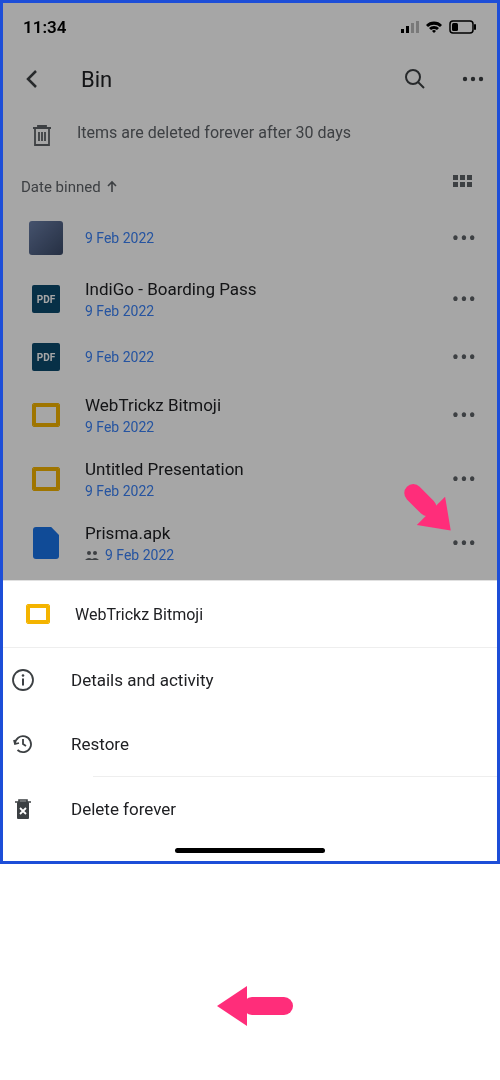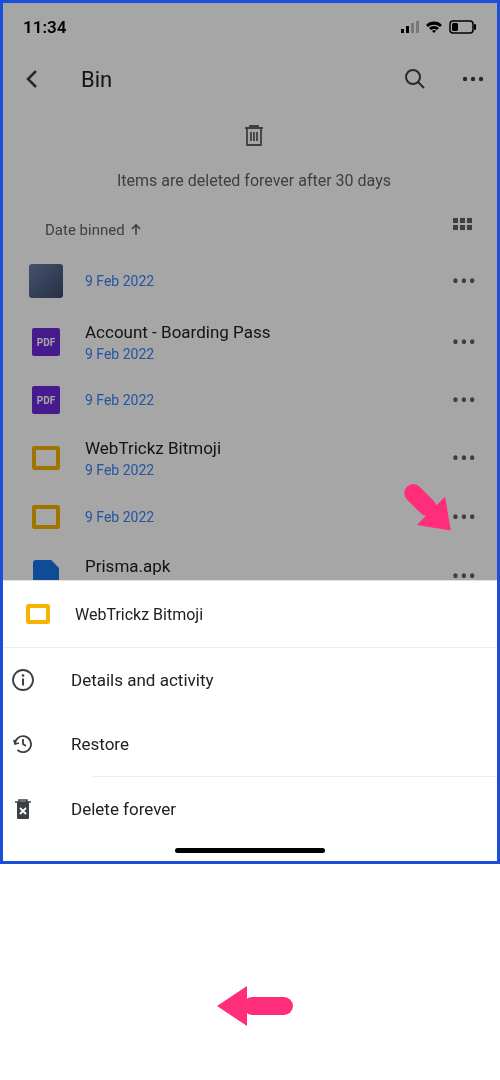--- a/index.html
+++ b/index.html
@@ -4,28 +4,28 @@
 <style>
   * { box-sizing: border-box; margin: 0; padding: 0; }
   html, body { width: 500px; height: 1080px; font-family: -apple-system, Roboto, Arial, sans-serif; background: #fff; overflow: hidden; }
   .screen { width: 500px; height: 864px; border: 3px solid #1d4ed8; position: relative; background: #fff; }
   .dim { position: absolute; inset: 0; background: rgba(0,0,0,0.35); pointer-events: none; z-index: 5; height: 762px; }
   .status-bar { height: 48px; display: flex; align-items: center; justify-content: space-between; padding: 0 20px; font-weight: 600; font-size: 17px; }
   .status-icons { display: flex; align-items: center; gap: 6px; }
   .app-bar { height: 56px; display: flex; align-items: center; padding: 0 4px 0 10px; gap: 18px; }
   .app-bar .title { font-size: 22px; flex: 1; color: #202124; margin-left: 10px; }
   .icon-btn { width: 40px; height: 40px; display: flex; align-items: center; justify-content: center; color: #3c4043; }
-  .banner { display: flex; align-items: center; padding: 16px 20px 24px 28px; gap: 24px; color: #5f6368; font-size: 16px; flex-direction: column; }
-  .sort-row { display: flex; align-items: center; justify-content: space-between; padding: 4px 24px 10px 18px; color: #5f6368; font-size: 15px; margin-left: 24px; }
+  .banner { display: flex; align-items: flex-start; padding: 16px 20px 24px 28px; gap: 24px; color: #5f6368; font-size: 16px; }
+  .sort-row { display: flex; align-items: center; justify-content: space-between; padding: 4px 24px 10px 18px; color: #5f6368; font-size: 15px; }
   .sort-left { display: flex; align-items: center; gap: 4px; }
   .list { }
   .row { display: flex; align-items: center; padding: 12px 14px 12px 26px; }
   .thumb { width: 34px; height: 34px; border-radius: 3px; flex-shrink: 0; display: flex; align-items: center; justify-content: center; font-size: 10px; font-weight: 700; color: #fff; }
   .thumb.img { background: linear-gradient(135deg,#6b7fa8,#3a4a68); }
-  .thumb.pdf { background: #6d28d9; width: 28px; height: 28px; border-radius: 2px; margin: 0 3px; }
+  .thumb.pdf { background: #0c4a6e; width: 28px; height: 28px; border-radius: 2px; margin: 0 3px; }
   .thumb.slides { background: #fff; border: 1px solid #f4b400; width: 28px; height: 24px; border-radius: 2px; margin: 3px 3px; position: relative; }
   .thumb.slides::before { content: ""; position: absolute; inset: 0; border: 3px solid #f4b400; border-radius: 1px; }
   .thumb.file { width: 26px; height: 32px; background: #1a73e8; clip-path: polygon(0 0, 70% 0, 100% 25%, 100% 100%, 0 100%); margin: 0 4px; }
   .meta { flex: 1; margin-left: 22px; }
   .filename { font-size: 17px; color: #202124; margin-bottom: 4px; }
   .date { font-size: 14px; color: #3b82f6; display: flex; align-items: center; gap: 6px; }
   .more { color: #5f6368; font-size: 22px; letter-spacing: 1px; padding: 0 6px; }
   
   .sheet { position: absolute; bottom: 0; left: 0; right: 0; background: #fff; z-index: 10; border-top: 1px solid #e0e0e0; padding-bottom: 20px; }
   .sheet-header { display: flex; align-items: center; padding: 20px 20px; border-bottom: 1px solid #eee; gap: 22px; }
@@ -117,21 +117,21 @@
     <div class="row">
       <div class="thumb img"></div>
       <div class="meta">
         <div class="date">9 Feb 2022</div>
       </div>
       <div class="more">•••</div>
     </div>
     <div class="row">
       <div class="thumb pdf">PDF</div>
       <div class="meta">
-        <div class="filename">Account - Boarding Pass</div>
+        <div class="filename">IndiGo - Boarding Pass</div>
         <div class="date">9 Feb 2022</div>
       </div>
       <div class="more">•••</div>
     </div>
     <div class="row">
       <div class="thumb pdf">PDF</div>
       <div class="meta">
         <div class="date">9 Feb 2022</div>
       </div>
       <div class="more">•••</div>
@@ -140,20 +140,21 @@
       <div class="thumb slides"></div>
       <div class="meta">
         <div class="filename">WebTrickz Bitmoji</div>
         <div class="date">9 Feb 2022</div>
       </div>
       <div class="more">•••</div>
     </div>
     <div class="row">
       <div class="thumb slides"></div>
       <div class="meta">
+        <div class="filename">Untitled Presentation</div>
         <div class="date">9 Feb 2022</div>
       </div>
       <div class="more">•••</div>
     </div>
     <div class="row">
       <div class="thumb file"></div>
       <div class="meta">
         <div class="filename">Prisma.apk</div>
         <div class="date">
           <svg width="14" height="10" viewBox="0 0 14 10">

